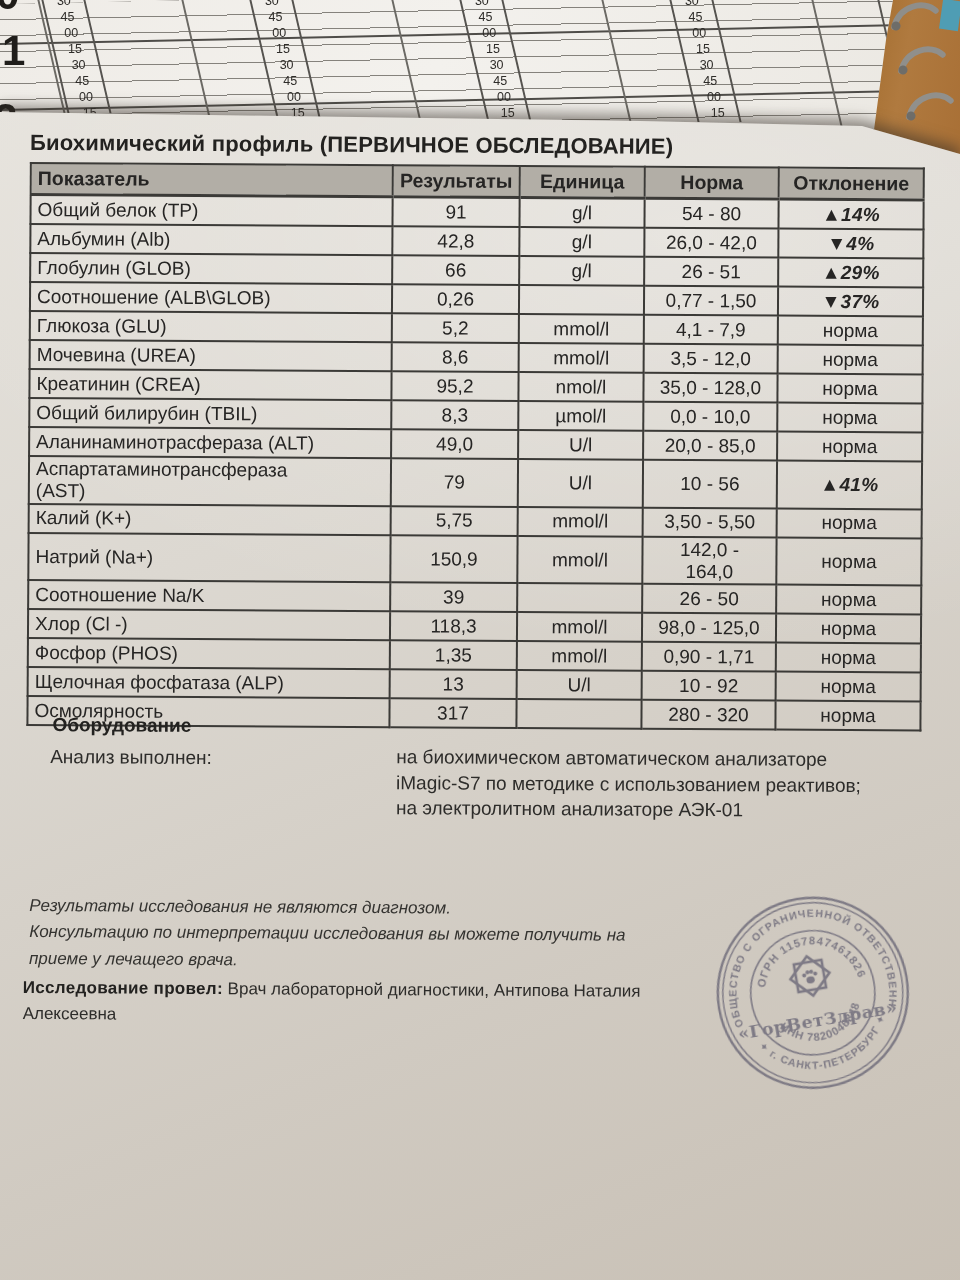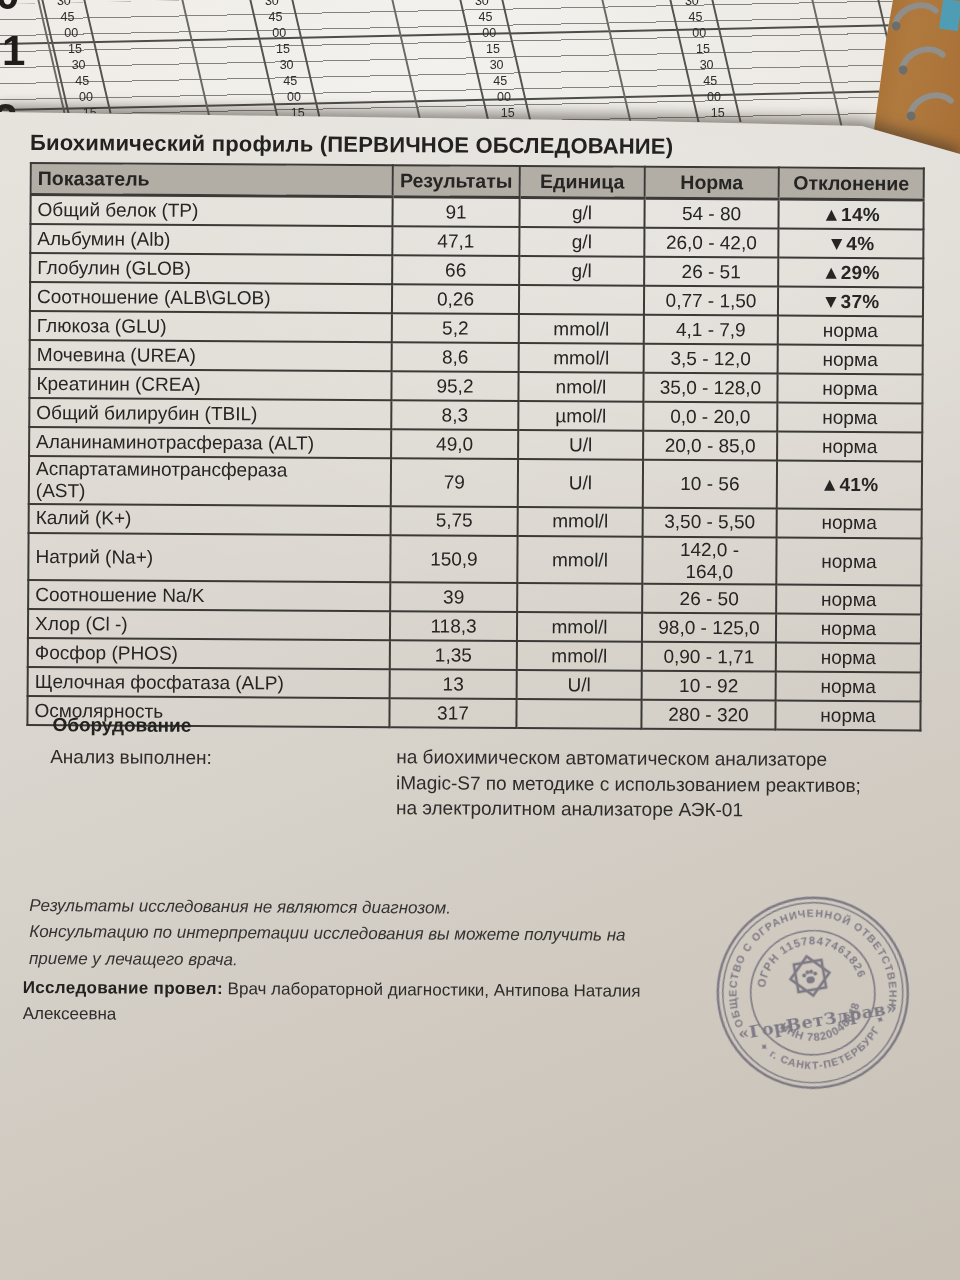--- a/index.html
+++ b/index.html
@@ -44,21 +44,21 @@
         font-size:19px;color:#262524;}
   #results-table th,#results-table td{border:2px solid #3b3a37;padding:1px 6px;white-space:pre-line;
         overflow:hidden;}
   #results-table thead th{background:#b2aea6;text-align:left;font-size:19.5px;height:27px;
         border-bottom:3px solid #3b3a37;}
   #results-table thead th+th{text-align:center;}
   #results-table td{height:25px;line-height:1.15;}
   #results-table td:first-child{text-align:left;}
   #results-table td{text-align:center;}
   #results-table td:nth-child(2){font-weight:normal;}
-  #results-table td.flag{font-weight:bold;letter-spacing:.3px;}
+  #results-table td.flag{font-weight:bold;letter-spacing:.3px;font-style:italic;}
 
   .sec-heading{font-size:19px;font-weight:bold;color:#232220;}
   .body-text{font-size:19px;line-height:1.35;color:#2d2c2a;}
   #disclaimer{font-style:italic;font-size:17px;line-height:1.55;color:#343330;white-space:pre-line;}
   #performed{font-size:17px;line-height:1.5;color:#2d2c2a;}
   #performed b{letter-spacing:.3px;color:#232220;}
 
   
   #stamp{left:700px;top:870px;width:236px;height:236px;transform:rotate(-10deg);
         opacity:.82;filter:blur(.4px);}
@@ -177,21 +177,21 @@
     <tr>
       <td>Общий белок (TP)</td>
       <td>91</td>
       <td>g/l</td>
       <td>54 - 80</td>
       <td class="flag">▲14%</td>
     </tr>
 
     <tr>
       <td>Альбумин (Alb)</td>
-      <td>47,1</td>
+      <td>42,8</td>
       <td>g/l</td>
       <td>26,0 - 42,0</td>
       <td class="flag">▼4%</td>
     </tr>
 
     <tr>
       <td>Глобулин (GLOB)</td>
       <td>66</td>
       <td>g/l</td>
       <td>26 - 51</td>
@@ -227,21 +227,21 @@
       <td>95,2</td>
       <td>nmol/l</td>
       <td>35,0 - 128,0</td>
       <td>норма</td>
     </tr>
 
     <tr>
       <td>Общий билирубин (TBIL)</td>
       <td>8,3</td>
       <td>µmol/l</td>
-      <td>0,0 - 20,0</td>
+      <td>0,0 - 10,0</td>
       <td>норма</td>
     </tr>
 
     <tr>
       <td>Аланинаминотрасфераза (ALT)</td>
       <td>49,0</td>
       <td>U/l</td>
       <td>20,0 - 85,0</td>
       <td>норма</td>
     </tr>

